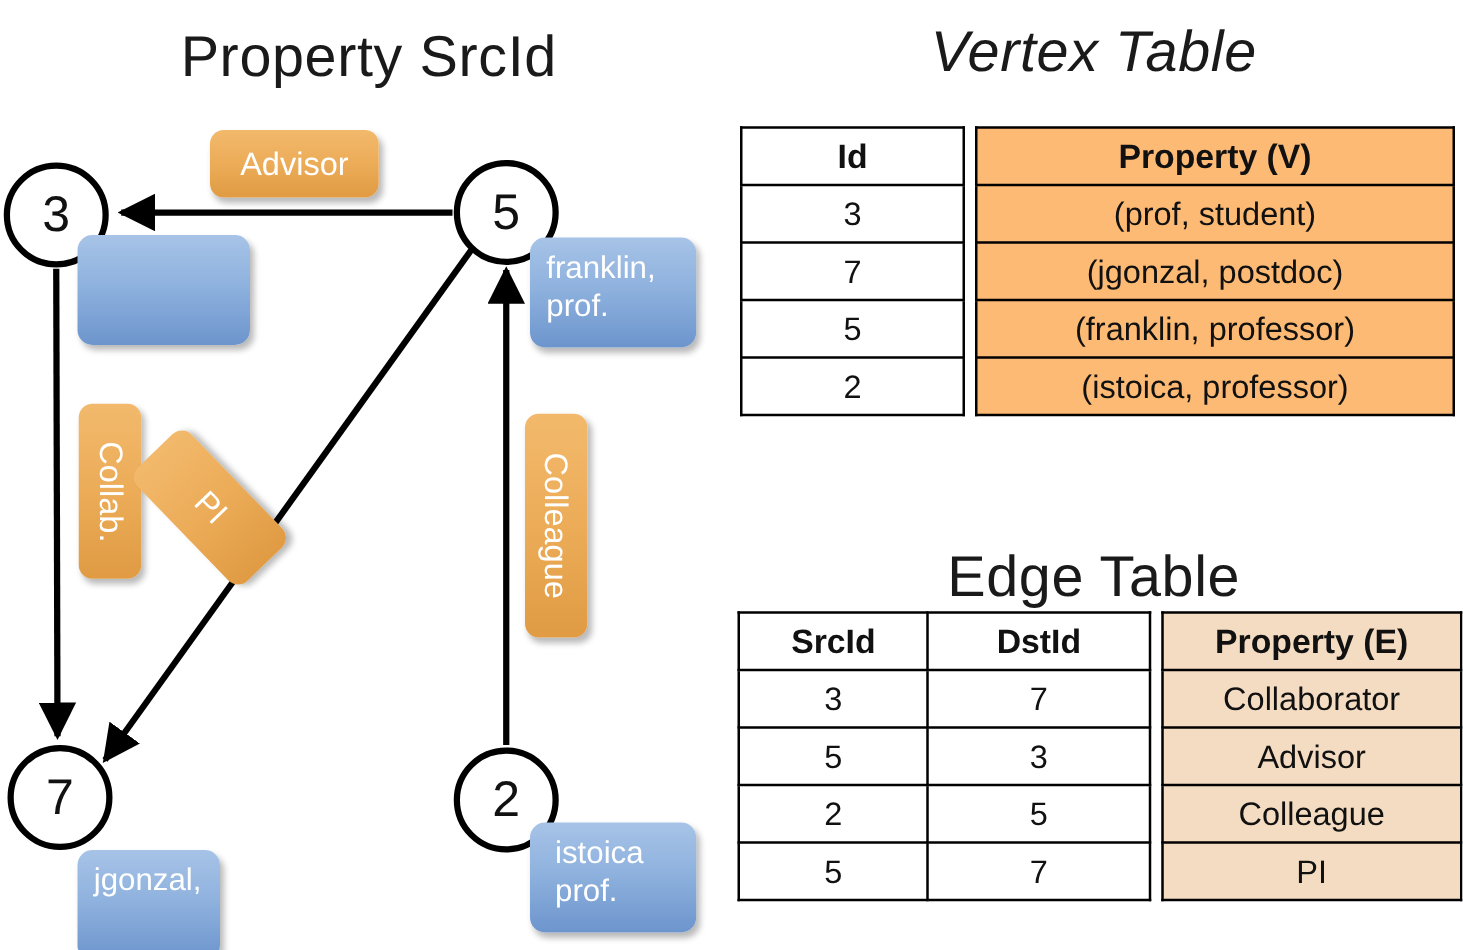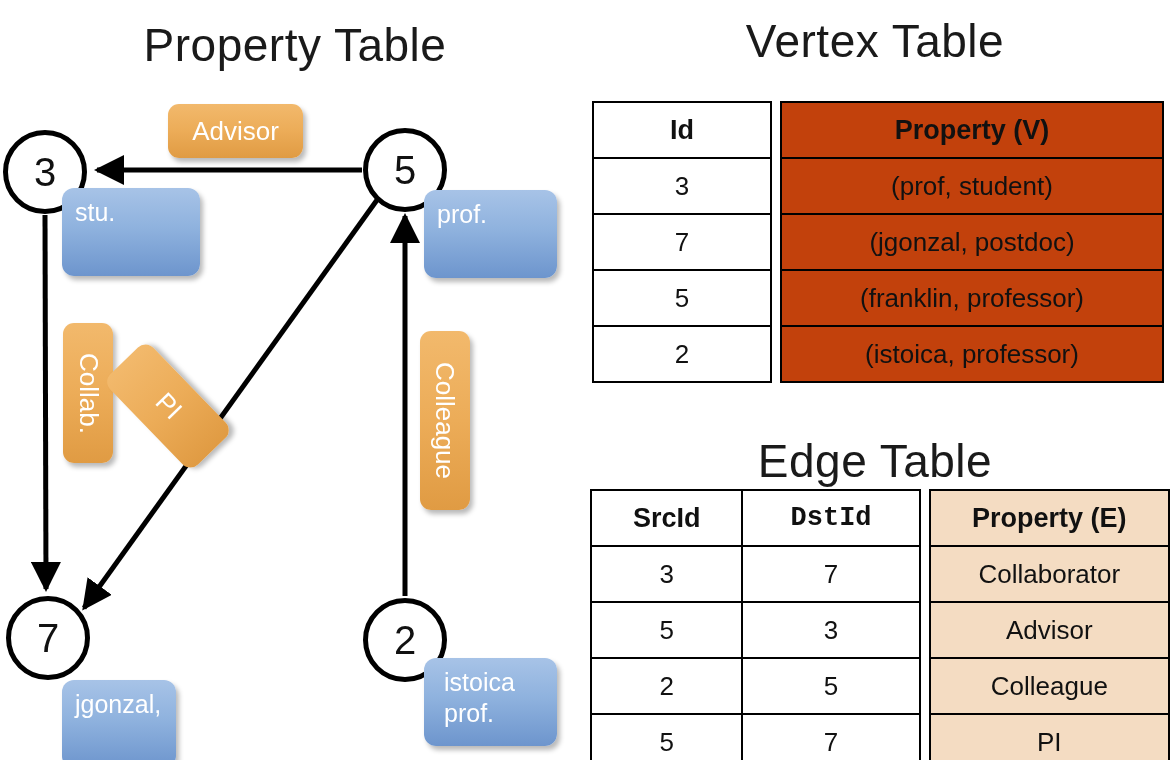--- a/index.html
+++ b/index.html
@@ -21,21 +21,21 @@
     position: absolute;
     font-family: "Liberation Sans", sans-serif;
     font-weight: 300;
     font-size: 46px;
     letter-spacing: 0.5px;
     color: #1a1a1a;
     white-space: nowrap;
     text-align: center;
   }
   #title-property-graph { left: 0px;   top: 18px;  width: 590px; }
-  #title-vertex-table   { left: 580px; top: 14px;  width: 590px; }
+  #title-vertex-table   { left: 580px; top: 14px;  width: 590px; font-style: italic; }
   #title-edge-table     { left: 580px; top: 404px; width: 590px; margin-top: 30px; }
 
   
   #graph-panel {
     position: absolute;
     left: 0; top: 0;
     width: 590px; height: 760px;
   }
   #graph-svg { position: absolute; left: 0; top: 0; }
 
@@ -109,39 +109,39 @@
     border-collapse: collapse;
     font-family: "Liberation Sans", sans-serif;
   }
   .tbl td, .tbl th {
     border: 2px solid #000;
     text-align: center;
     font-weight: 300;
     font-size: 26px;
     color: #111;
     padding: 0;
-    height: 56px;
+    height: 46px;
     box-sizing: border-box;
   }
   .tbl th {
     font-weight: bold;
     font-size: 27px;
   }
-  .col-v { background: #c2410c; }
+  .col-v { background: #fdba74; }
   .col-e { background: #f4dcc2; }
   .gapcell {
     border: none !important;
     width: 10px;
     background: #ffffff;
   }
 </style>
 </head>
 <body>
 
-<div class="title" id="title-property-graph">Property Table</div>
+<div class="title" id="title-property-graph">Property SrcId</div>
 
 <div class="title" id="title-vertex-table">Vertex Table</div>
 
 <div class="title" id="title-edge-table">Edge Table</div>
 
 <div id="graph-panel">
 
   <svg id="graph-svg" width="590" height="760">
     <defs>
       <marker id="arrow" viewBox="0 0 10 10" refX="9" refY="5" markerWidth="6" markerHeight="6" orient="auto-start-reverse">
@@ -168,24 +168,24 @@
 
   <div class="node-circle" style="left:6px; top:596px;">
     <span class="node-label">7</span>
   </div>
 
   <div class="node-circle" style="left:363px; top:598px;">
     <span class="node-label">2</span>
   </div>
 
   <div class="prop-box" style="left:62px; top:188px; width:138px; height:88px;">
-    <div>stu.</div>
   </div>
 
   <div class="prop-box" style="left:424px; top:190px; width:133px; height:88px;">
+    <div>franklin,</div>
     <div>prof.</div>
   </div>
 
   <div class="prop-box" style="left:62px; top:680px; width:114px; height:88px;">
     <div>jgonzal,</div>
   </div>
 
   <div class="prop-box" style="left:424px; top:658px; width:133px; height:88px;padding-left:20px;">
     <div>istoica</div>
     <div>prof.</div>
@@ -238,21 +238,21 @@
       <td class="gapcell"></td>
       <td class="col-v">(istoica, professor)</td>
     </tr>
   </tbody>
 </table>
 
 <table class="tbl" id="edge-table" style="left:590px; top:489px;border-radius:23px;">
   <thead>
     <tr>
       <th style="width:152px;">SrcId</th>
-      <th style="width:178px;font-family:Liberation Mono, monospace;">DstId</th>
+      <th style="width:178px;">DstId</th>
       <td class="gapcell"></td>
       <th class="col-e" style="width:240px;">Property (E)</th>
     </tr>
   </thead>
   <tbody>
     <tr>
       <td>3</td>
       <td>7</td>
       <td class="gapcell"></td>
       <td class="col-e">Collaborator</td>

